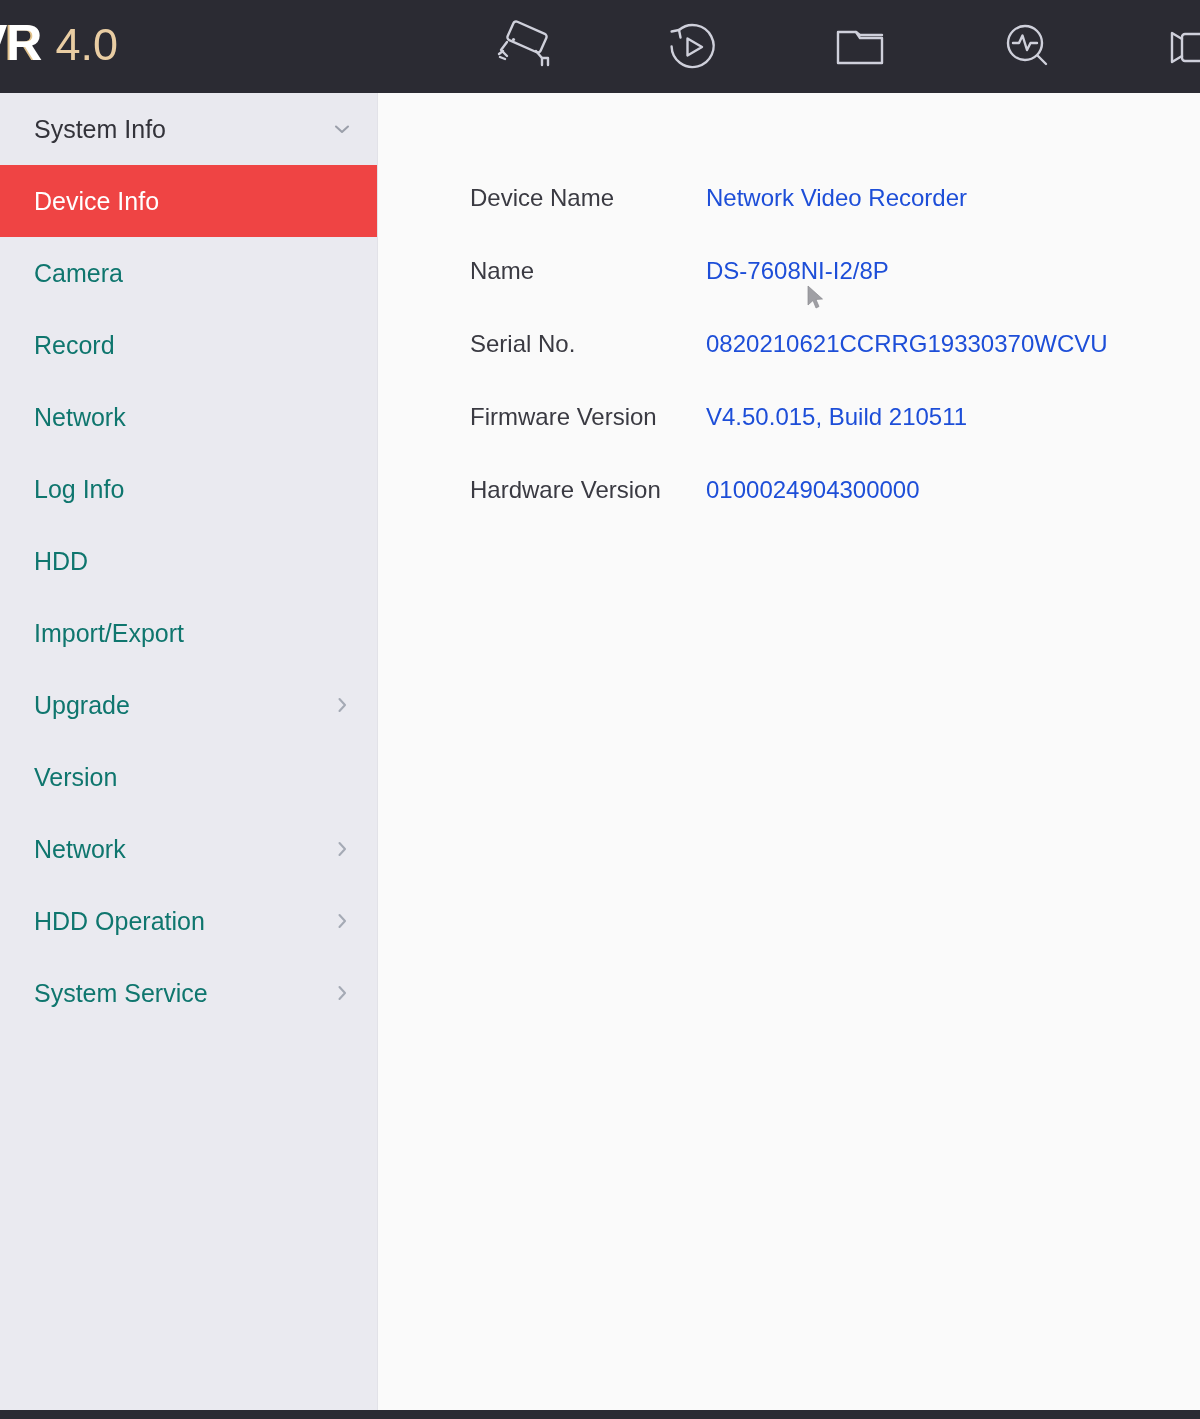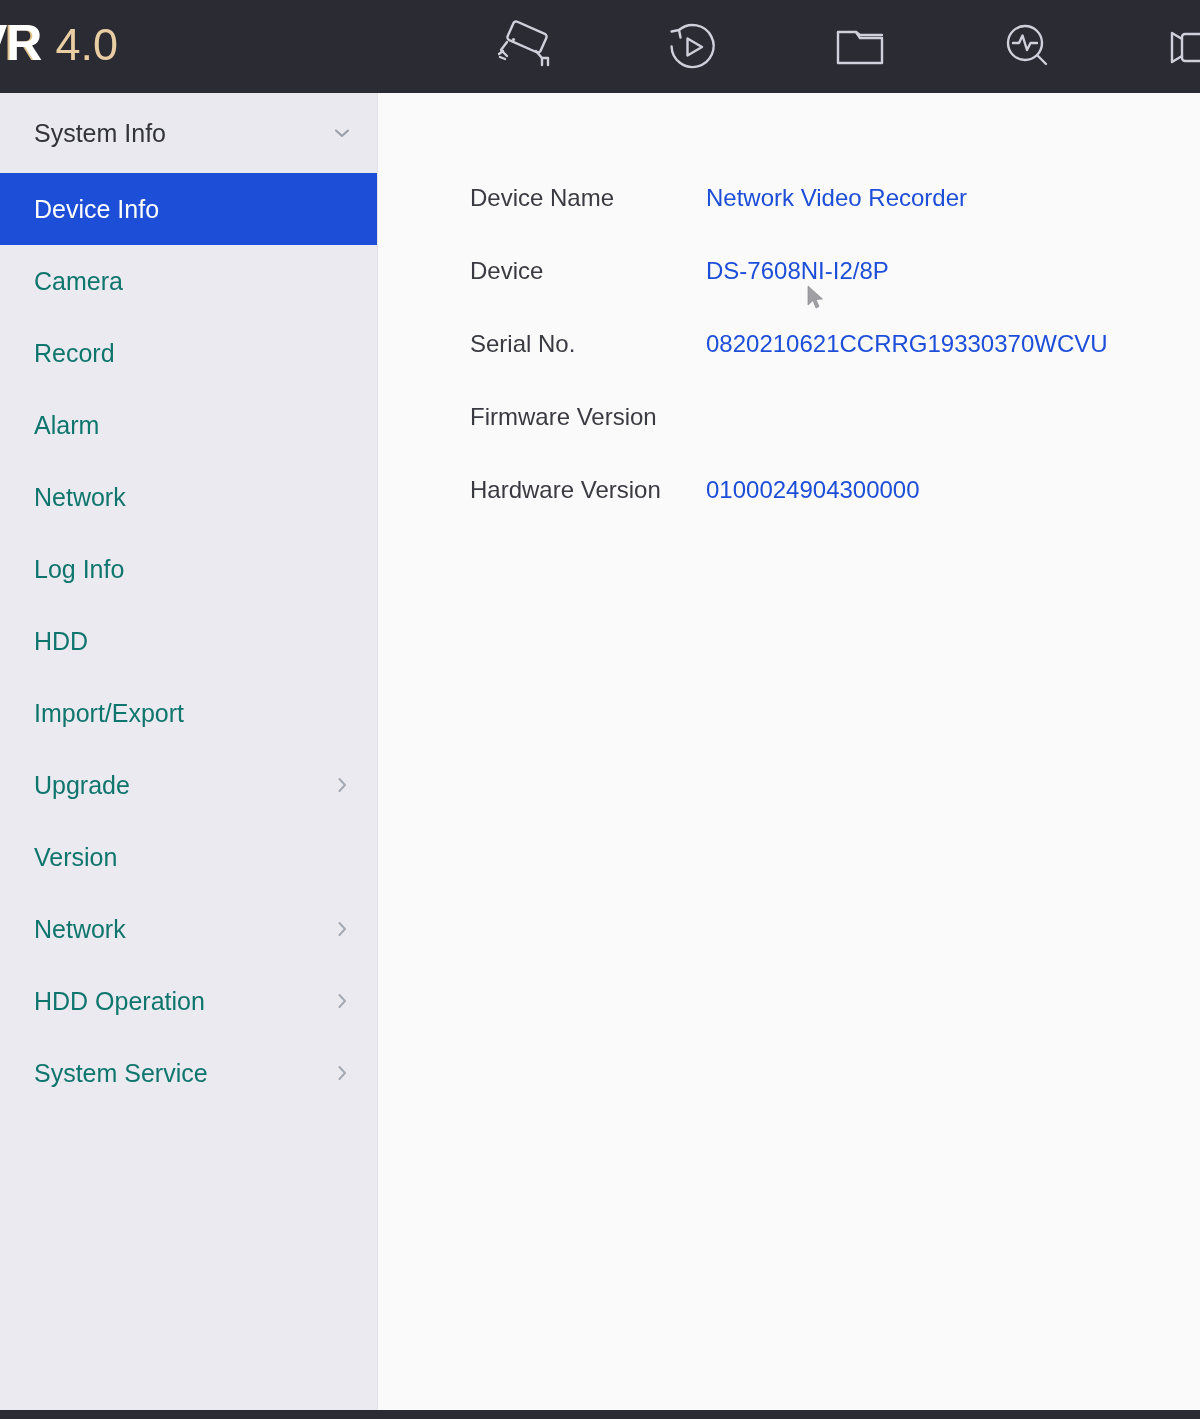--- a/index.html
+++ b/index.html
@@ -75,21 +75,21 @@
     position: absolute;
     left: 0;
     top: 93px;
     width: 378px;
     height: 1317px;
     background: #eaeaf0;
     border-right: 1px solid #e2e2e8;
   }
   .side-header {
     position: relative;
-    height: 80px;
+    height: 72px;
     display: flex;
     align-items: center;
     padding: 0 24px 0 34px;
     background: #e9e9ef;
   }
   .side-header .label {
     font-size: 25px;
     color: #33333a;
     flex: 1;
   }
@@ -101,21 +101,21 @@
     padding: 0 24px 0 34px;
     background: transparent;
   }
   .side-item .label {
     font-size: 25px;
     color: #0f766e;
     flex: 1;
     white-space: nowrap;
   }
   .side-item.active {
-    background: #1d4ed8;
+    background: #ef4444;
   }
   .side-item.active .label {
     color: #ffffff;
   }
   .chev {
     width: 22px;
     height: 22px;
     flex: 0 0 auto;
     opacity: 0.85;
   }
@@ -260,23 +260,20 @@
     </div>
 
     <div class="side-item">
       <span class="label">Camera</span>
     </div>
 
     <div class="side-item">
       <span class="label">Record</span>
     </div>
 
-    <div class="side-item">
-      <span class="label">Alarm</span>
-    </div>
 
     <div class="side-item">
       <span class="label">Network</span>
     </div>
 
     <div class="side-item">
       <span class="label">Log Info</span>
     </div>
 
     <div class="side-item">
@@ -331,31 +328,32 @@
 
   <div class="content">
     <div class="info-list">
 
       <div class="info-row">
         <span class="info-label">Device Name</span>
         <span class="info-value">Network Video Recorder</span>
       </div>
 
       <div class="info-row">
-        <span class="info-label">Device</span>
+        <span class="info-label">Name</span>
         <span class="info-value">DS-7608NI-I2/8P</span>
       </div>
 
       <div class="info-row">
         <span class="info-label">Serial No.</span>
         <span class="info-value">0820210621CCRRG19330370WCVU</span>
       </div>
 
       <div class="info-row">
         <span class="info-label">Firmware Version</span>
+        <span class="info-value">V4.50.015, Build 210511</span>
       </div>
 
       <div class="info-row">
         <span class="info-label">Hardware Version</span>
         <span class="info-value">0100024904300000</span>
       </div>
 
     </div>
   </div>
 

